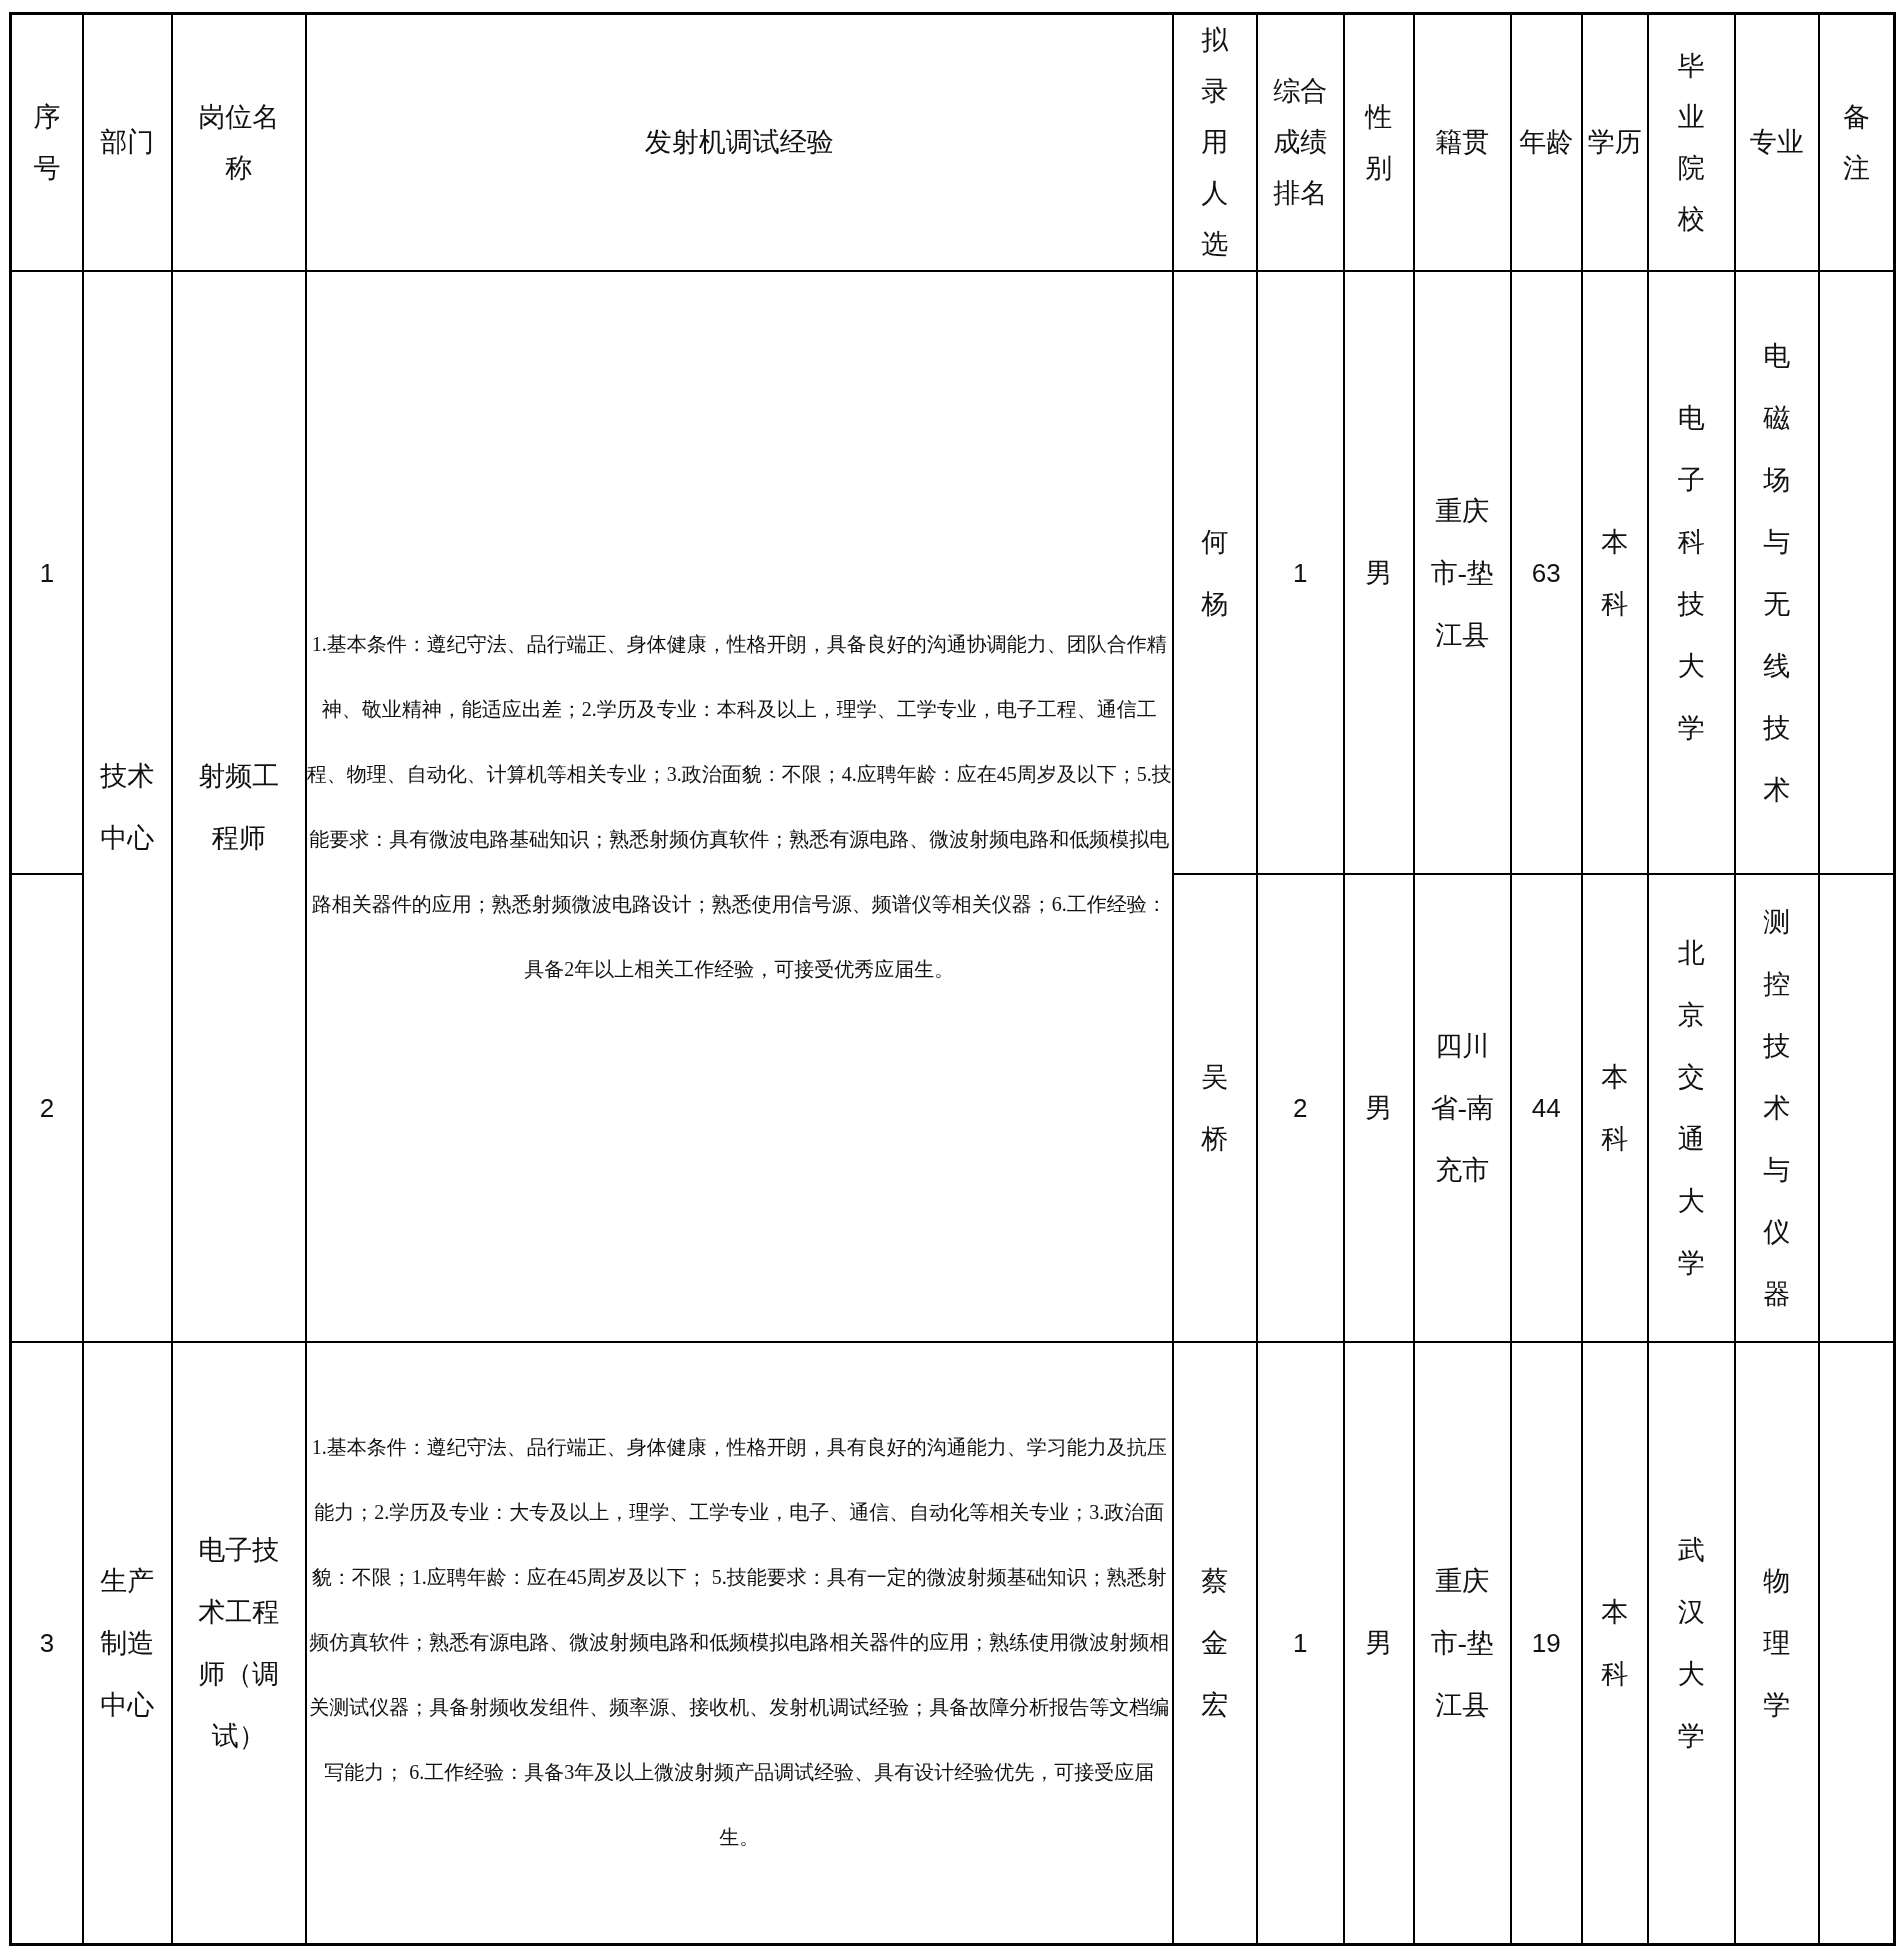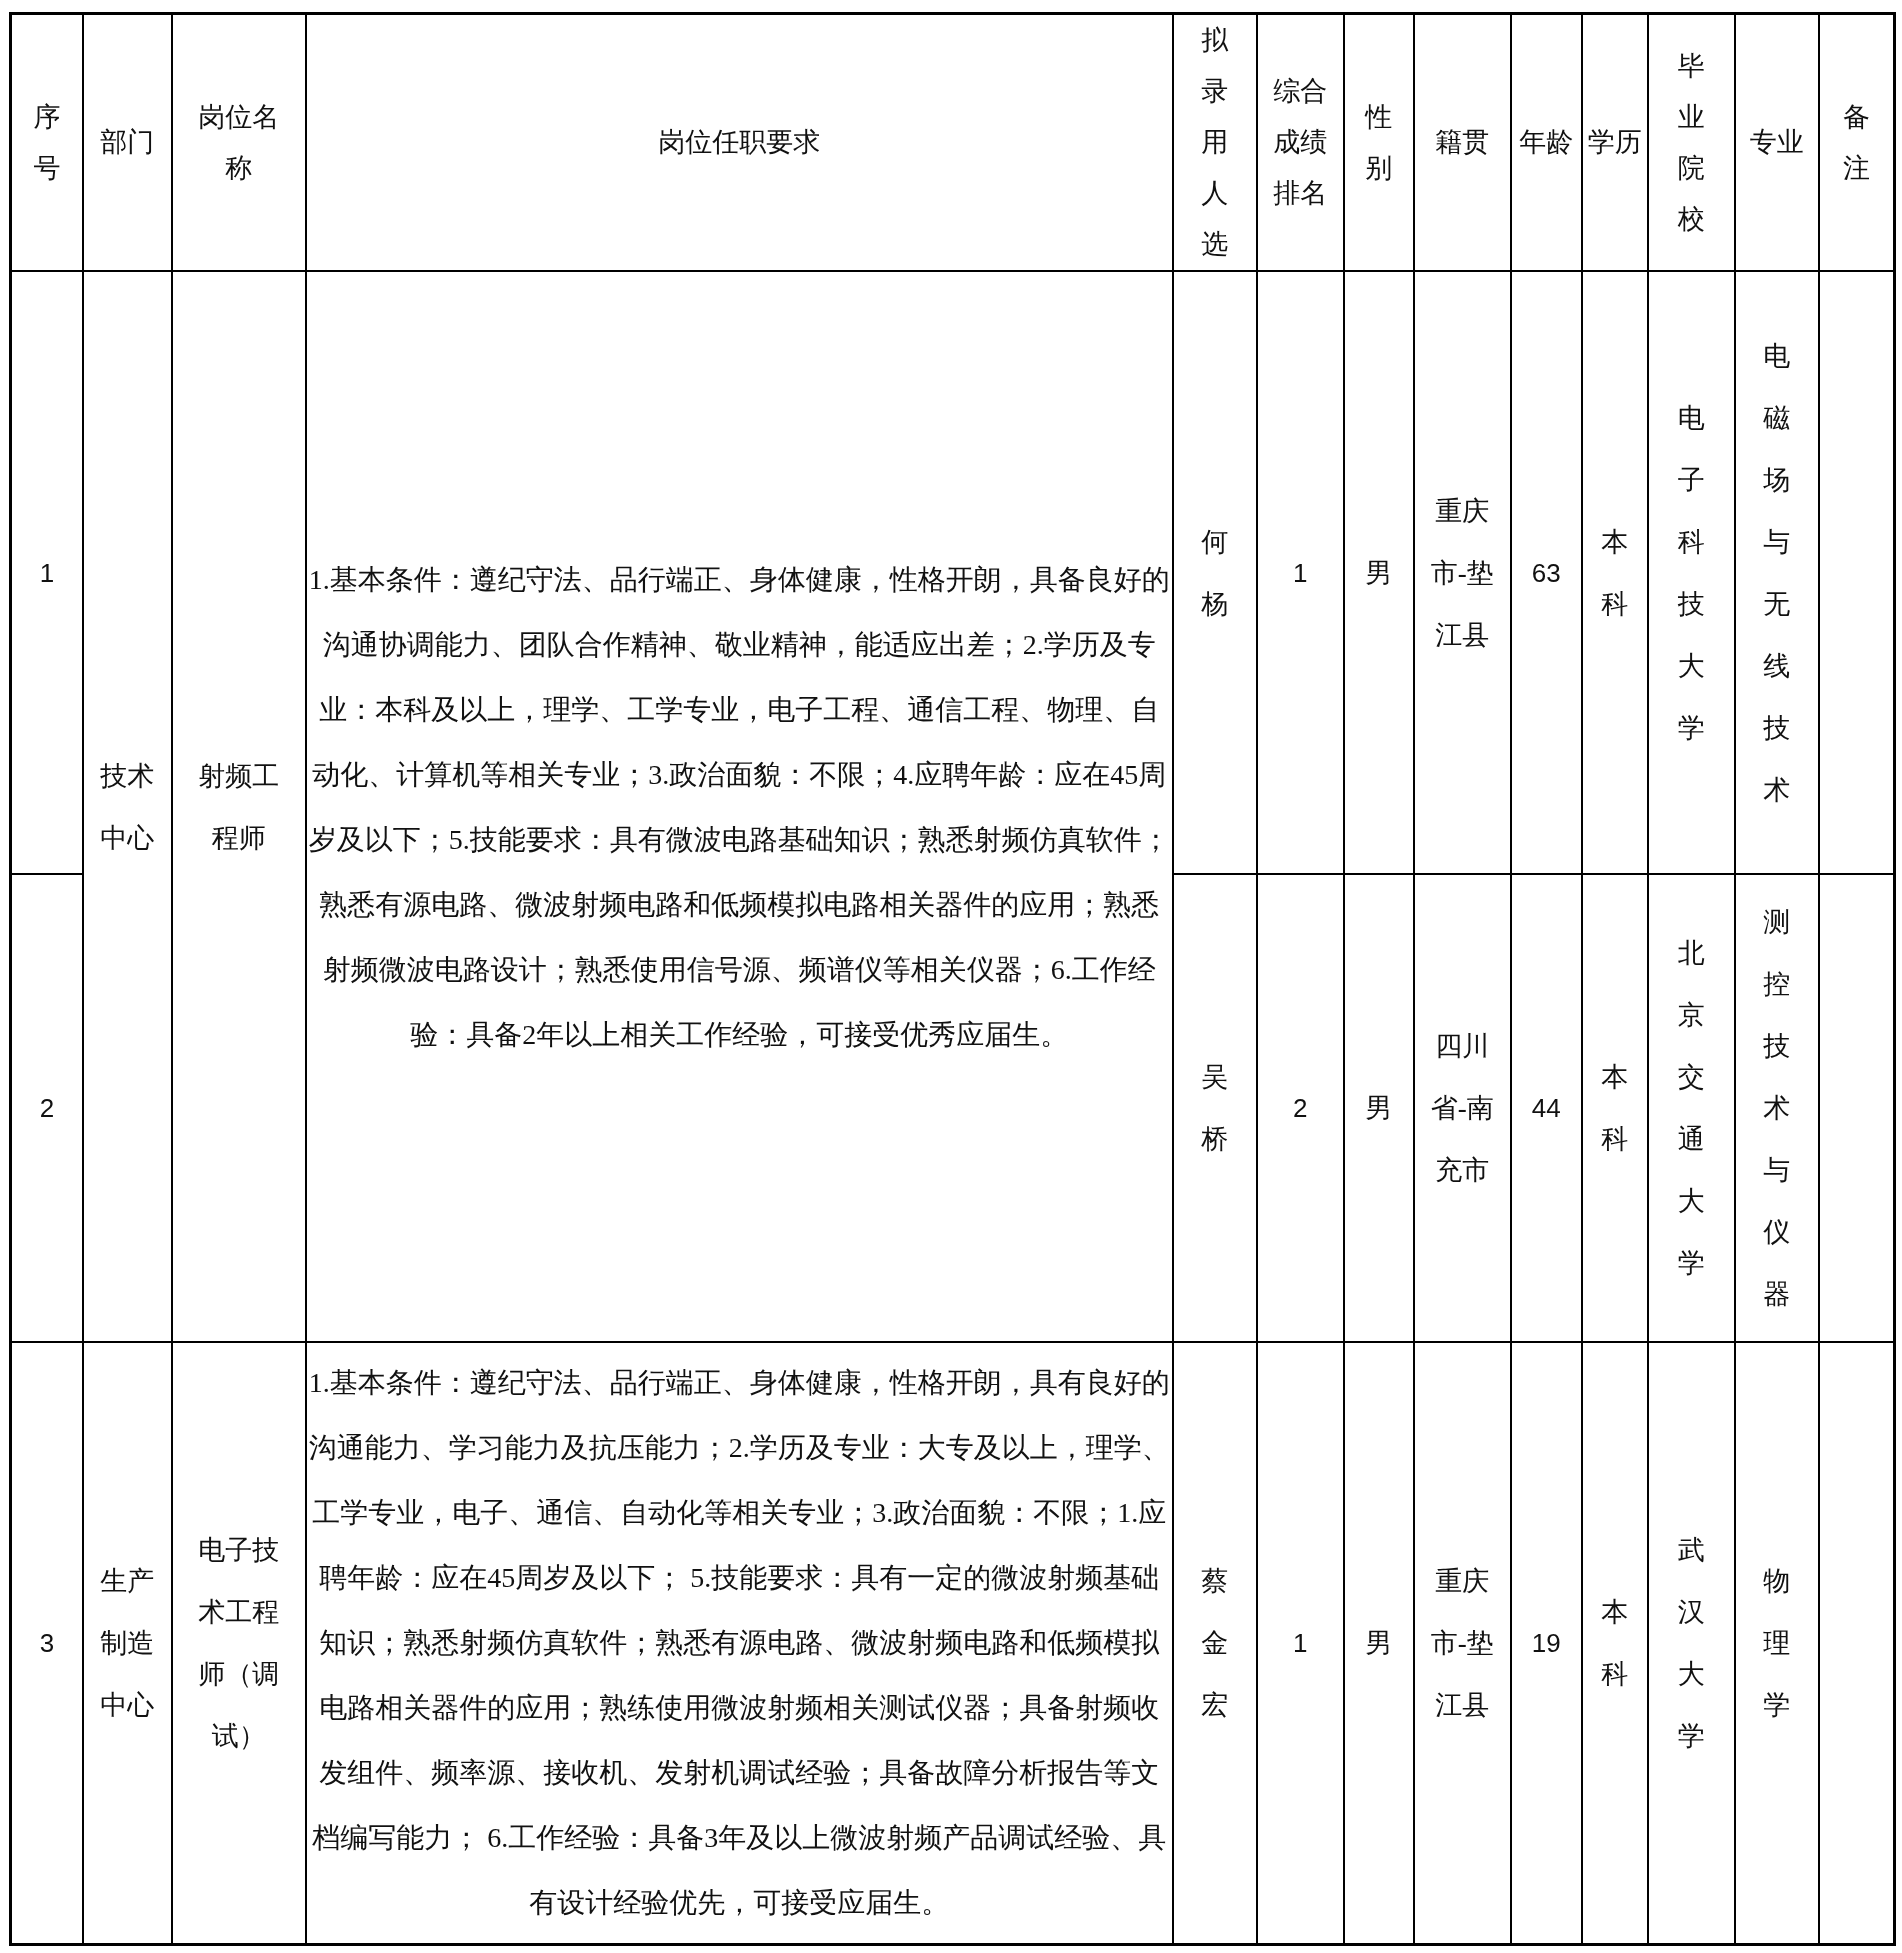--- a/index.html
+++ b/index.html
@@ -37,21 +37,21 @@
     line-height: 62px;
     white-space: pre-line;
   }
   td.num {
     font-family: "Liberation Sans", "DejaVu Sans", sans-serif;
     font-size: 26px;
     line-height: 32px;
   }
   td.req {
     text-align: justify;
-    font-size: 28px;
+    font-size: 20px;
     line-height: 65px;
     padding: 0 12px;
   }
 </style>
 </head>
 <body>
 
 <table class="doc">
   <colgroup>
     <col style="width:72px">
@@ -69,21 +69,21 @@
     <col style="width:76px">
   </colgroup>
 
   <tbody>
       <tr style="height:256px">
     <th class="hdr">序
 号</th>
     <th class="hdr">部门</th>
     <th class="hdr">岗位名
 称</th>
-    <th class="hdr">岗位任职要求</th>
+    <th class="hdr">发射机调试经验</th>
     <th class="hdr">拟
 录
 用
 人
 选</th>
     <th class="hdr">综合
 成绩
 排名</th>
     <th class="hdr">性
 别</th>

